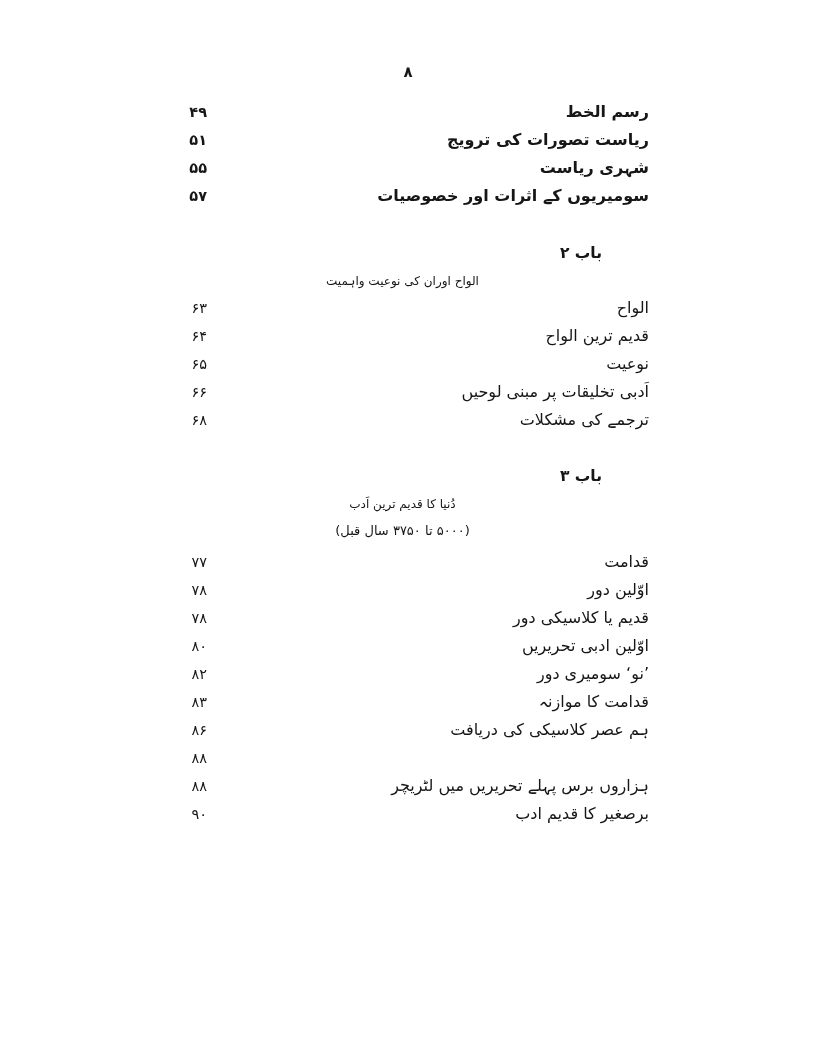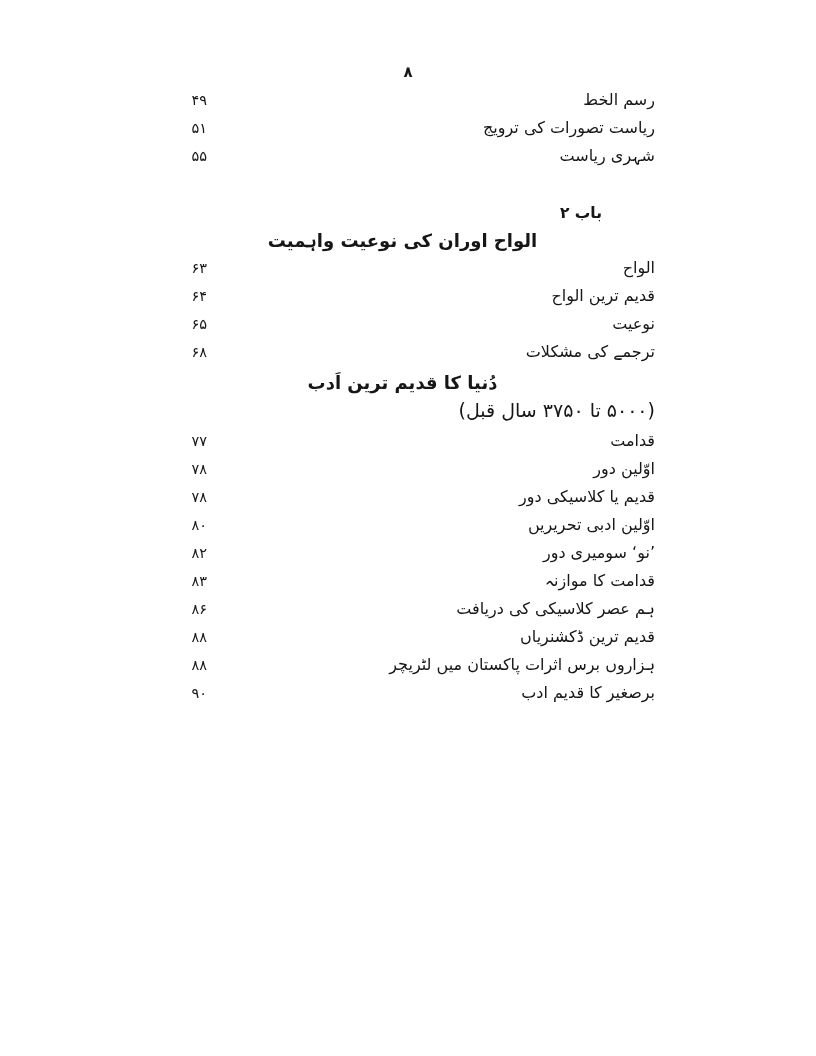--- a/index.html
+++ b/index.html
@@ -36,61 +36,61 @@
     position: absolute;
     left: 150px;
     width: 57px;
     text-align: right;
     font-size: 14.5px;
     line-height: 28px;
     direction: ltr;
   }
   .toc-row .title {
     position: absolute;
-    right: 161px;
+    right: 167px;
     direction: rtl;
     unicode-bidi: embed;
     font-size: 16px;
     line-height: 28px;
     white-space: nowrap;
   }
-  .sec1-rows { margin-top: 4px; }
+  .sec1-rows { margin-top: 16px; font-weight: bold; }
   .chapter-heading {
     position: relative;
     height: 22px;
     text-align: right;
     padding-right: 214px;
     direction: rtl;
     font-size: 15.5px;
     font-weight: bold;
     line-height: 22px;
   }
   .ch2-heading { margin-top: 32px; }
   .ch3-heading { margin-top: 31px; }
   .section-subtitle {
     position: relative;
     margin-top: 4px;
     height: 26px;
     margin-left: 150px;
     margin-right: 161px;
     text-align: center;
     direction: rtl;
-    font-size: 18px;
-    font-weight: bold;
+    font-size: 12px;
+    font-weight: normal;
     line-height: 26px;
   }
   .section-date-range {
     position: relative;
     margin-top: 2px;
     height: 24px;
     margin-left: 150px;
     margin-right: 161px;
-    text-align: right;
+    text-align: center;
     direction: rtl;
-    font-size: 19px;
+    font-size: 13px;
     line-height: 24px;
   }
   .sec2-rows { }
   .sec3-rows { margin-top: 5px; }
 </style>
 </head>
 <body>
 
 <div class="page">
 
@@ -104,47 +104,56 @@
         <span class="title">رسم الخط</span>
       </div>
       <div class="toc-row">
         <span class="num">۵۱</span>
         <span class="title">ریاست تصورات کی ترویج</span>
       </div>
       <div class="toc-row">
         <span class="num">۵۵</span>
         <span class="title">شہری ریاست</span>
       </div>
+      <div class="toc-row">
+        <span class="num">۵۷</span>
+        <span class="title">سومیریوں کے اثرات اور خصوصیات</span>
+      </div>
     </div>
 
     <div>
       <div class="chapter-heading ch2-heading">باب ۲</div>
       <div class="section-subtitle">الواح اوران کی نوعیت واہمیت</div>
 
       <div class="sec2-rows">
         <div class="toc-row">
           <span class="num">۶۳</span>
           <span class="title">الواح</span>
         </div>
         <div class="toc-row">
           <span class="num">۶۴</span>
           <span class="title">قدیم ترین الواح</span>
         </div>
         <div class="toc-row">
           <span class="num">۶۵</span>
           <span class="title">نوعیت</span>
         </div>
         <div class="toc-row">
+          <span class="num">۶۶</span>
+          <span class="title">اَدبی تخلیقات پر مبنی لوحیں</span>
+        </div>
+        <div class="toc-row">
           <span class="num">۶۸</span>
           <span class="title">ترجمے کی مشکلات</span>
         </div>
       </div>
     </div>
 
     <div>
+      <div class="chapter-heading ch3-heading">باب ۳</div>
       <div class="section-subtitle">دُنیا کا قدیم ترین اَدب</div>
       <div class="section-date-range">(۵۰۰۰ تا ۳۷۵۰ سال قبل)</div>
 
       <div class="sec3-rows">
         <div class="toc-row">
           <span class="num">۷۷</span>
           <span class="title">قدامت</span>
         </div>
         <div class="toc-row">
           <span class="num">۷۸</span>
@@ -165,25 +174,24 @@
         <div class="toc-row">
           <span class="num">۸۳</span>
           <span class="title">قدامت کا موازنہ</span>
         </div>
         <div class="toc-row">
           <span class="num">۸۶</span>
           <span class="title">ہم عصر کلاسیکی کی دریافت</span>
         </div>
         <div class="toc-row">
           <span class="num">۸۸</span>
-          <span class="title">قدیم ترین ڈکشنریاں</span>
         </div>
         <div class="toc-row">
           <span class="num">۸۸</span>
-          <span class="title">ہزاروں برس اثرات پاکستان میں لٹریچر</span>
+          <span class="title">ہزاروں برس پہلے تحریریں میں لٹریچر</span>
         </div>
         <div class="toc-row">
           <span class="num">۹۰</span>
           <span class="title">برصغیر کا قدیم ادب</span>
         </div>
       </div>
     </div>
 
   </div>
 </div>

